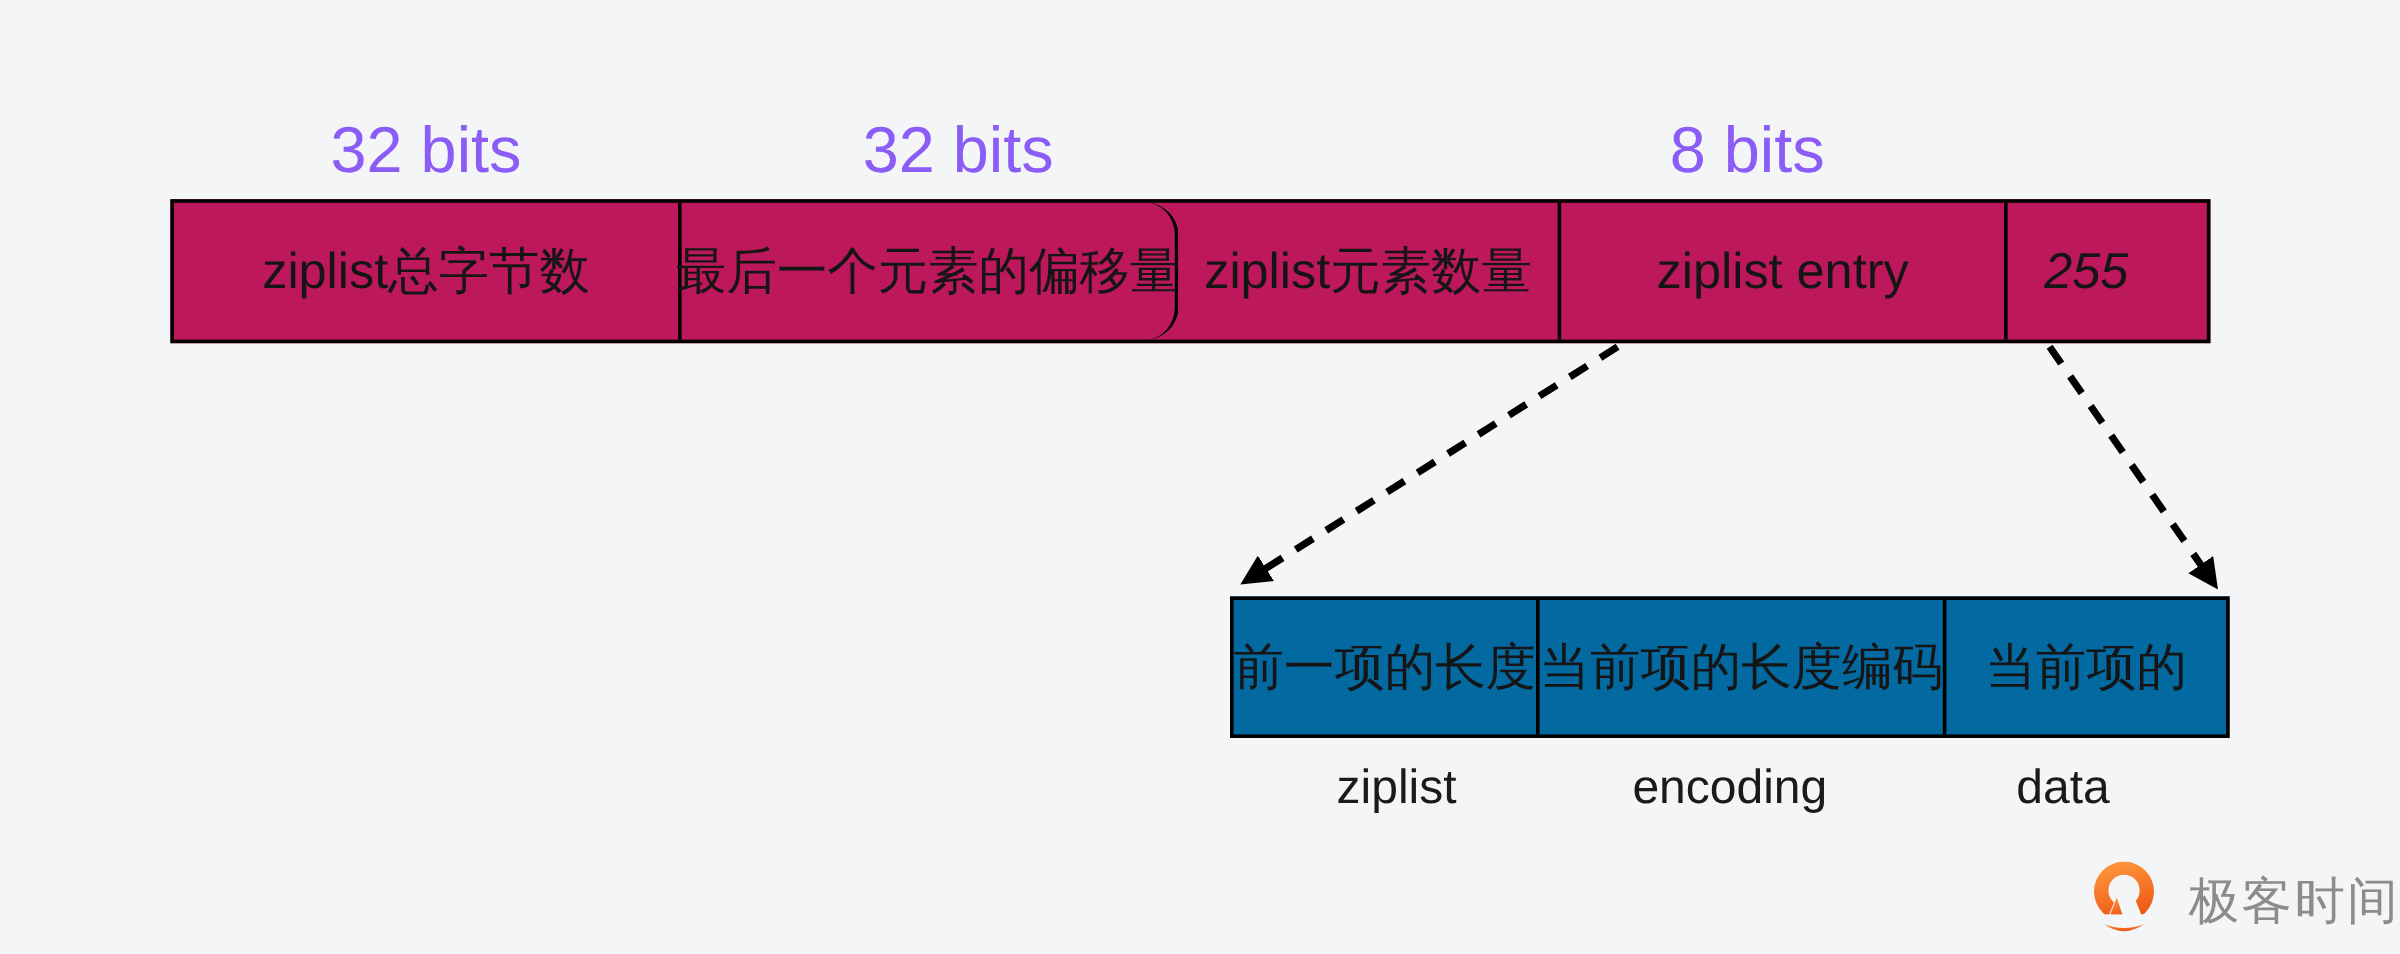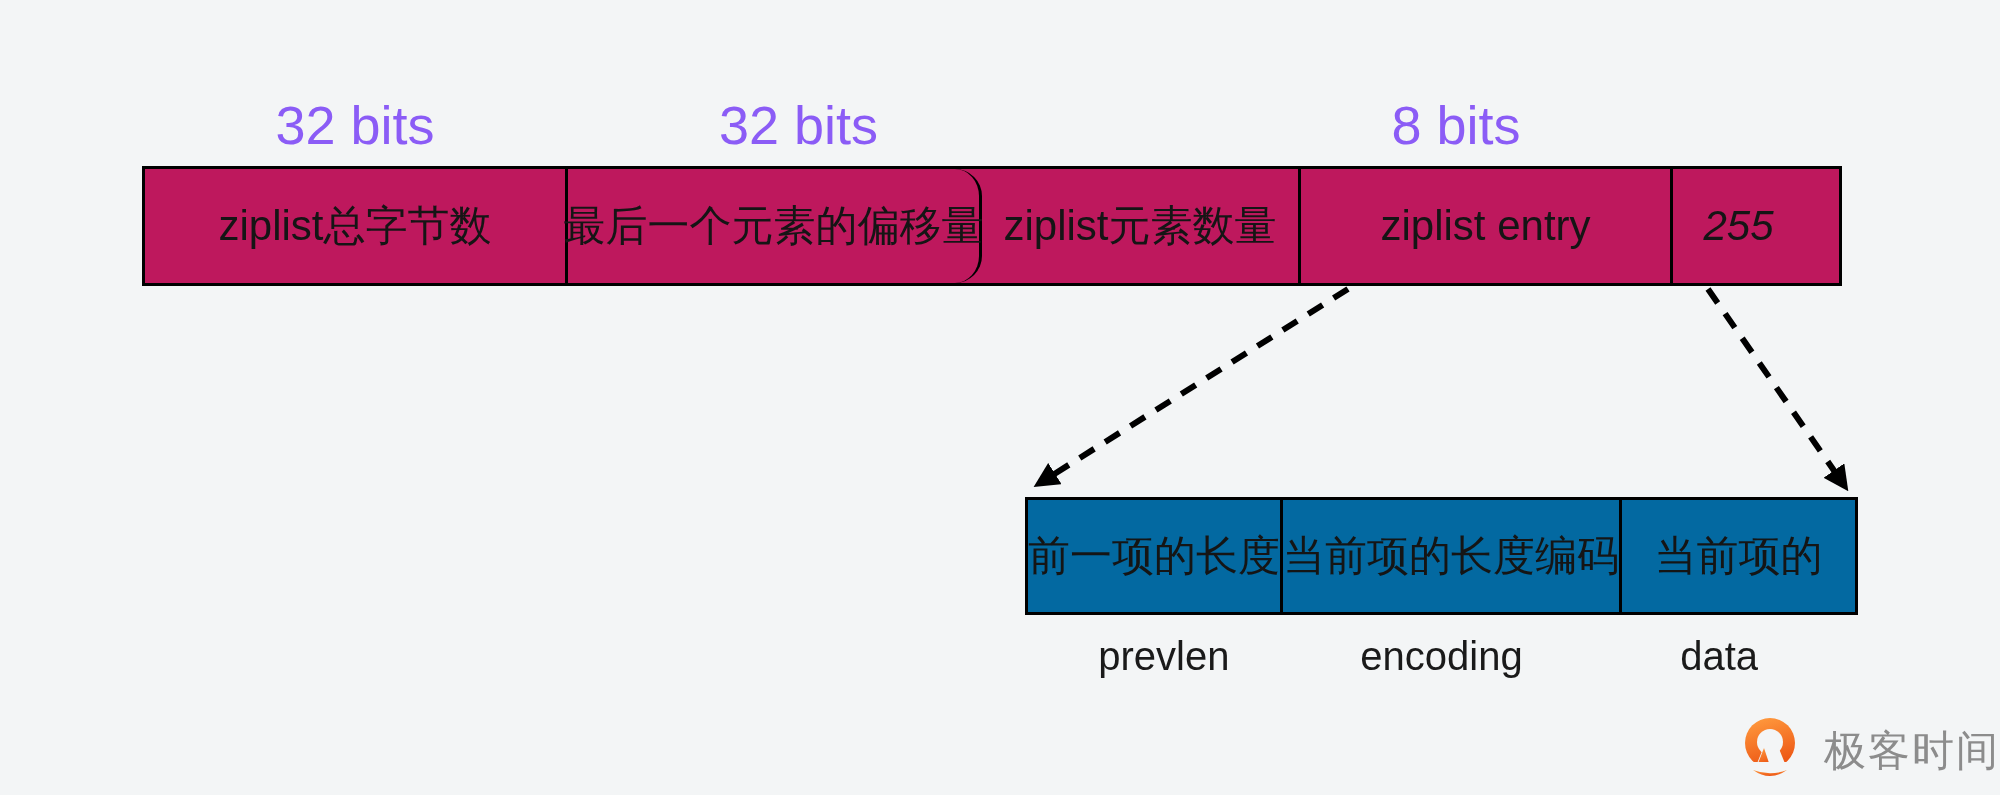--- a/index.html
+++ b/index.html
@@ -168,21 +168,21 @@
     <div class="cell">
       <span class="two-line">
         <span>当前项的</span>
         <span>长度编码</span>
       </span>
     </div>
     <div class="cell">当前项的</div>
   </div>
 
   <div class="caption-row">
-    <div class="caption">prevlen</div>
+    <div class="caption">ziplist</div>
     <div class="caption">encoding</div>
     <div class="caption">data</div>
   </div>
 
   <div class="watermark">
     <svg width="54" height="66" viewBox="0 0 54 66" xmlns="http://www.w3.org/2000/svg">
       <defs>
         <linearGradient id="gtgrad" x1="0.2" y1="0" x2="0.5" y2="1">
           <stop offset="0" stop-color="#ff9a3e"></stop>
           <stop offset="1" stop-color="#ec5413"></stop>

